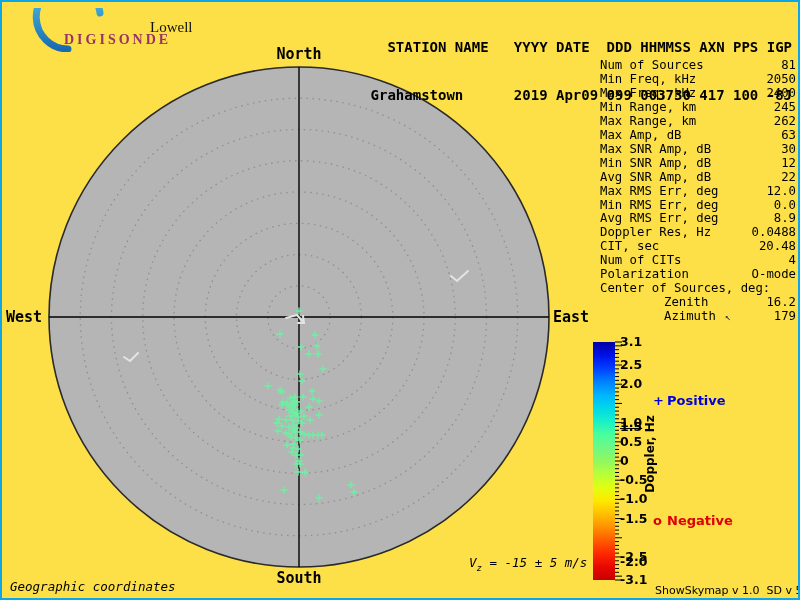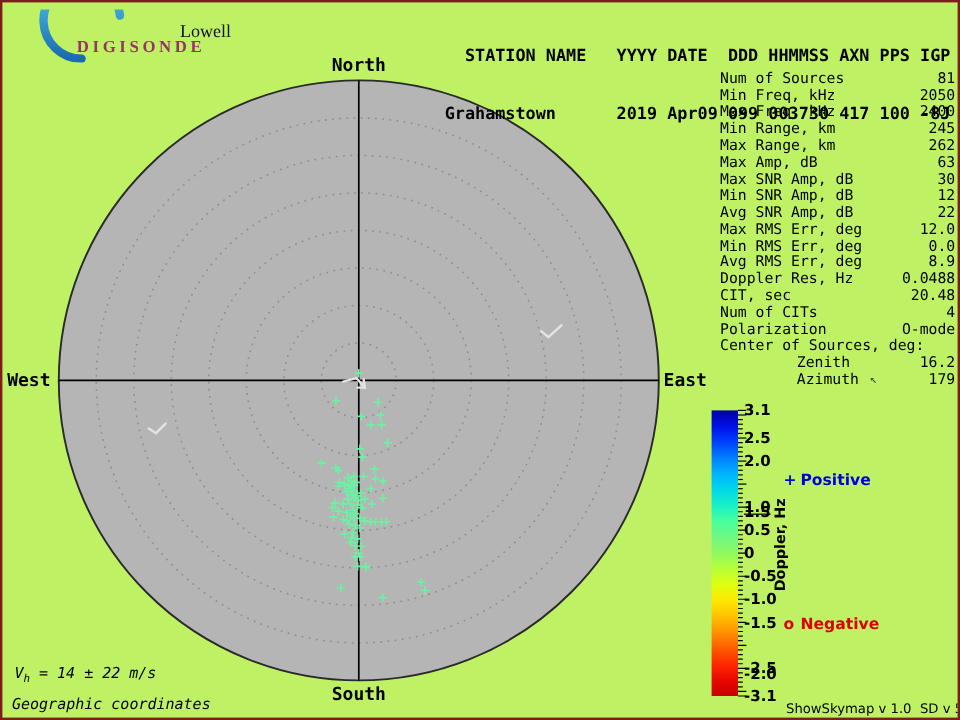--- a/index.html
+++ b/index.html
@@ -1,16 +1,16 @@
 <!DOCTYPE html>
 <html><head>
 <meta charset="utf-8">
 <style>
   html,body{margin:0;padding:0;background:#fff;}
-  .page{position:relative;width:796px;height:596px;border:2px solid #7f1d1d;background:#bef264;
+  .page{position:relative;width:796px;height:596px;border:2px solid #0ea5e9;background:#fde047;
         font-family:"DejaVu Sans Mono",monospace;overflow:hidden;}
 
   
   .logo-swoosh{position:absolute;left:28px;top:6px;}
   .logo-lowell{position:absolute;left:148px;top:17px;font:15px "Liberation Serif",serif;color:#111;}
   .logo-digisonde{position:absolute;left:62px;top:30px;font:bold 14px "Liberation Serif",serif;
                   letter-spacing:3px;color:#993366;}
 
   
   .hdr{position:absolute;top:5px;right:6px;text-align:left;
@@ -200,17 +200,17 @@
       <span class="cbar-label" style="top: 509.581px;">-1.5</span>
       <span class="cbar-label" style="top: 528.774px; margin-top: 24px;">-2.0</span>
       <span class="cbar-label" style="top: 547.968px;">-2.5</span>
       <span class="cbar-label" style="top: 571px;">-3.1</span>
     </div>
   <div class="cbar-title">Doppler, Hz</div>
 
   <div class="legend legend-pos" id="legend-pos" style="color: rgb(0, 0, 216);"><span class="mk">+</span><span>Positive</span></div>
   <div class="legend legend-neg" id="legend-neg" style="color: rgb(221, 0, 0);"><span class="mk">o</span><span>Negative</span></div>
 
-  <div class="ftxt f-vh"><span>V</span><sub>h</sub><span> = 14 ± 22 m/s</span></div>
   <div class="ftxt f-coords">Geographic coordinates</div>
+  <div class="ftxt f-vz"><span>V</span><sub>z</sub><span> = -15 ± 5 m/s</span></div>
   <div class="f-version">ShowSkymap v 1.0  SD v 5.1</div>
 
 </div>
 
 </body></html>

